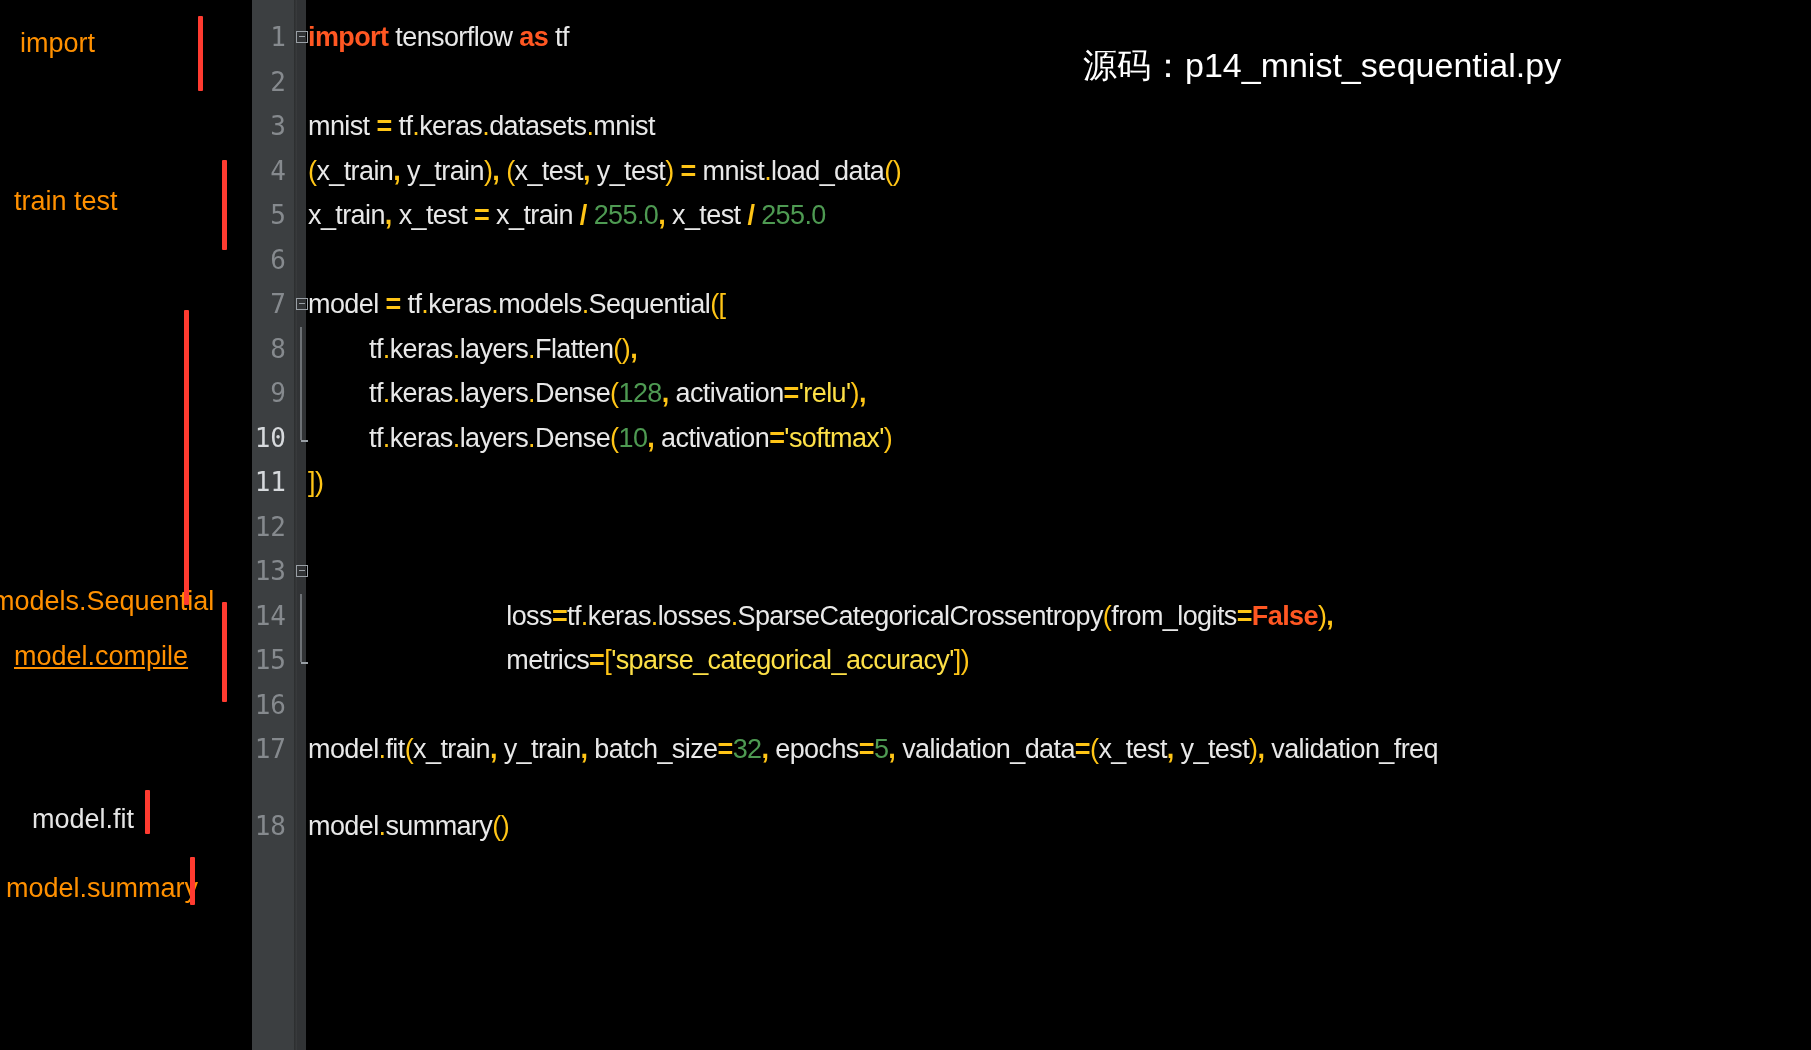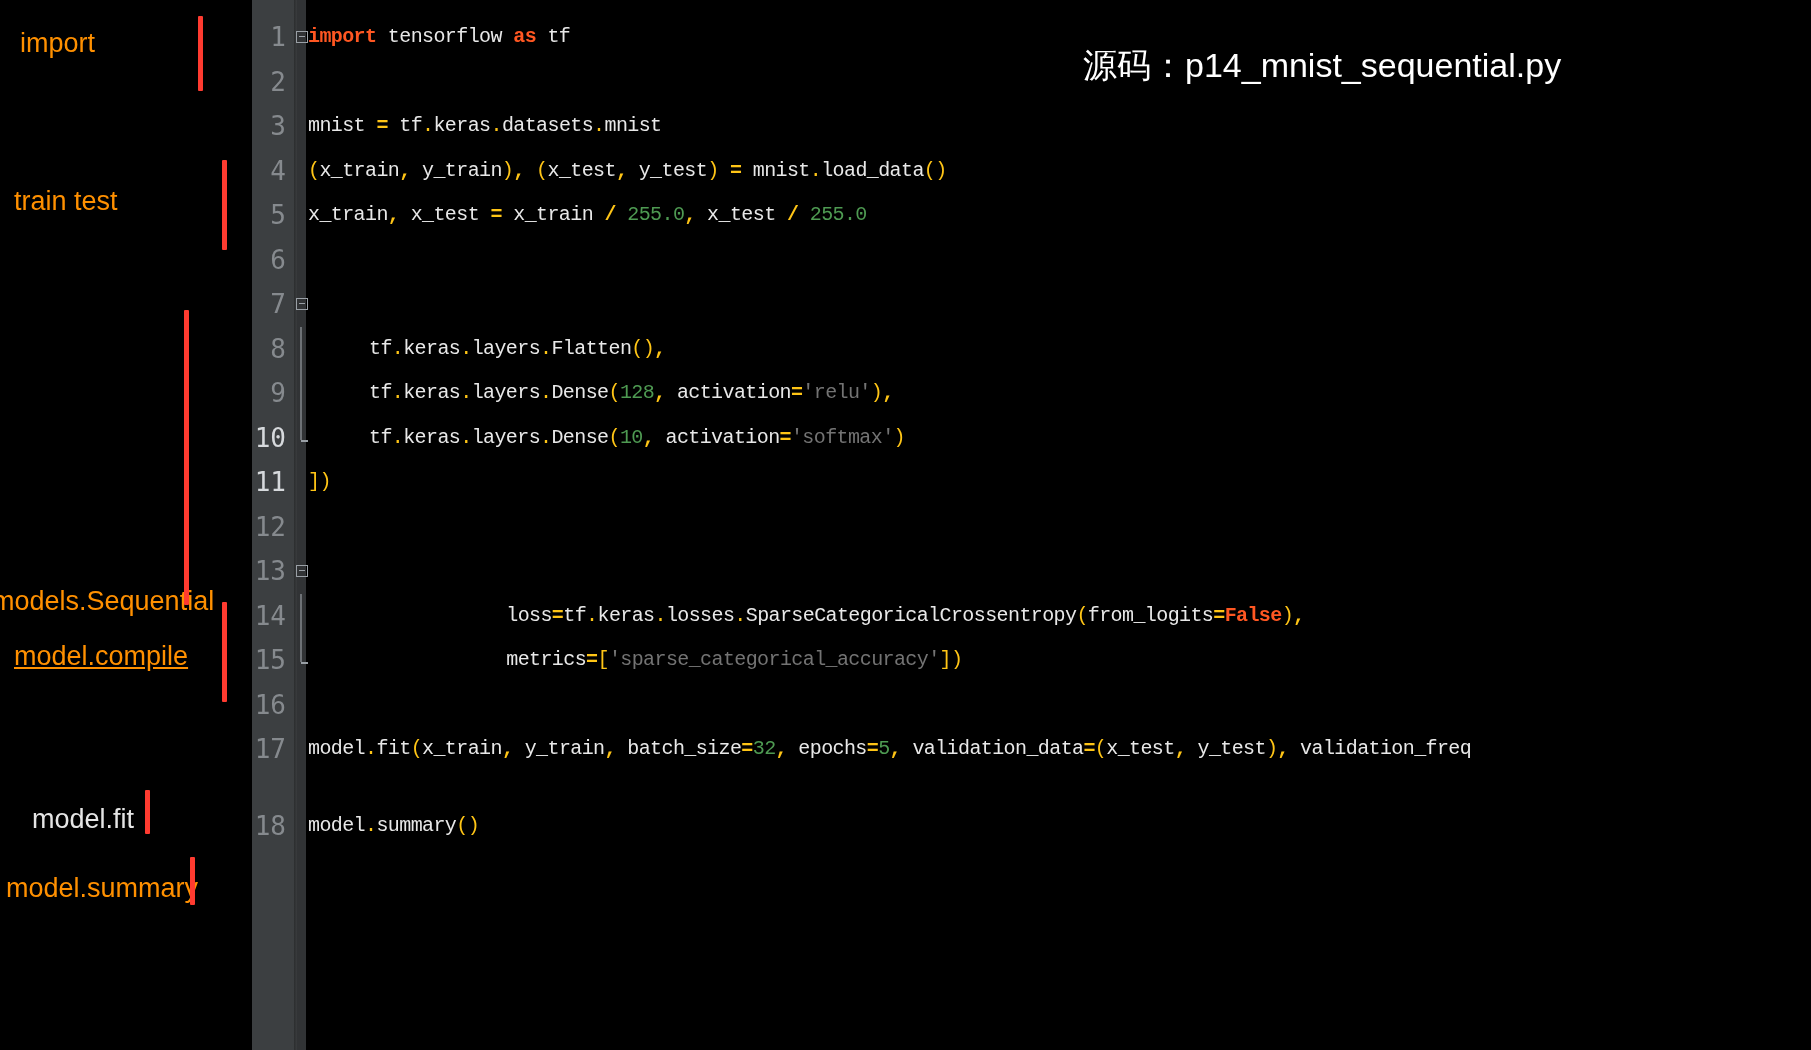--- a/index.html
+++ b/index.html
@@ -82,34 +82,34 @@
     font-family: "DejaVu Sans Mono", monospace;
     font-size: 26px;
     line-height: 44.5px;
   }
   .ln.active { color: #d6d9dc; }
 
   .src {
     position: absolute;
     left: 56px;
     color: #e6e6e6;
-    font-family: Liberation Mono, monospace;
-    font-size: 20px;
+    font-family: Liberation Sans, sans-serif;
+    font-size: 27px;
     line-height: 44.5px;
     white-space: pre;
     letter-spacing: -0.6px;
   }
 
   
   .kw   { color: #ff5722; font-weight: bold; }
   .pl   { color: #e8e8e8; }
   .op   { color: #ffc516; font-weight: bold; }
   .br   { color: #ffc516; }
   .num  { color: #4e9a52; }
-  .str  { color: #737373; margin-top: 23px; }
+  .str  { color: #fde047; margin-top: 23px; }
   .dot  { color: #ffc516; }
   .foldline {
     position: absolute;
     left: 48px;
     width: 2px;
     background: #6e7276;
   }
   .foldbox {
     position: absolute;
     left: 44px;
@@ -181,20 +181,21 @@
       <div class="code-line" style="top: 193px;">
         <div class="ln">5</div>
         <div class="src" style="left: 56px;"><span class="pl">x_train</span><span class="op">,</span><span class="pl"> x_test </span><span class="op">=</span><span class="pl"> x_train </span><span class="op">/</span><span class="pl"> </span><span class="num">255.0</span><span class="op">,</span><span class="pl"> x_test </span><span class="op">/</span><span class="pl"> </span><span class="num">255.0</span></div>
       </div>
       <div class="code-line" style="top: 237.5px;">
         <div class="ln">6</div>
         <div class="src" style="left: 56px;"></div>
       </div>
       <div class="code-line" style="top: 282px;">
         <div class="ln">7</div>
+        <div class="src" style="left: 56px;"><span class="pl">model </span><span class="op">=</span><span class="pl"> tf</span><span class="dot">.</span><span class="pl">keras</span><span class="dot">.</span><span class="pl">models</span><span class="dot">.</span><span class="pl">Sequential</span><span class="br">([</span></div>
       </div>
       <div class="code-line" style="top: 326.5px;">
         <div class="ln">8</div>
         <div class="src" style="left: 117px;"><span class="pl">tf</span><span class="dot">.</span><span class="pl">keras</span><span class="dot">.</span><span class="pl">layers</span><span class="dot">.</span><span class="pl">Flatten</span><span class="br">()</span><span class="op">,</span></div>
       </div>
       <div class="code-line" style="top: 371px;">
         <div class="ln">9</div>
         <div class="src" style="left: 117px;"><span class="pl">tf</span><span class="dot">.</span><span class="pl">keras</span><span class="dot">.</span><span class="pl">layers</span><span class="dot">.</span><span class="pl">Dense</span><span class="br">(</span><span class="num">128</span><span class="op">,</span><span class="pl"> activation</span><span class="op">=</span><span class="str">'relu'</span><span class="br">)</span><span class="op">,</span></div>
       </div>
       <div class="code-line" style="top: 415.5px;">

